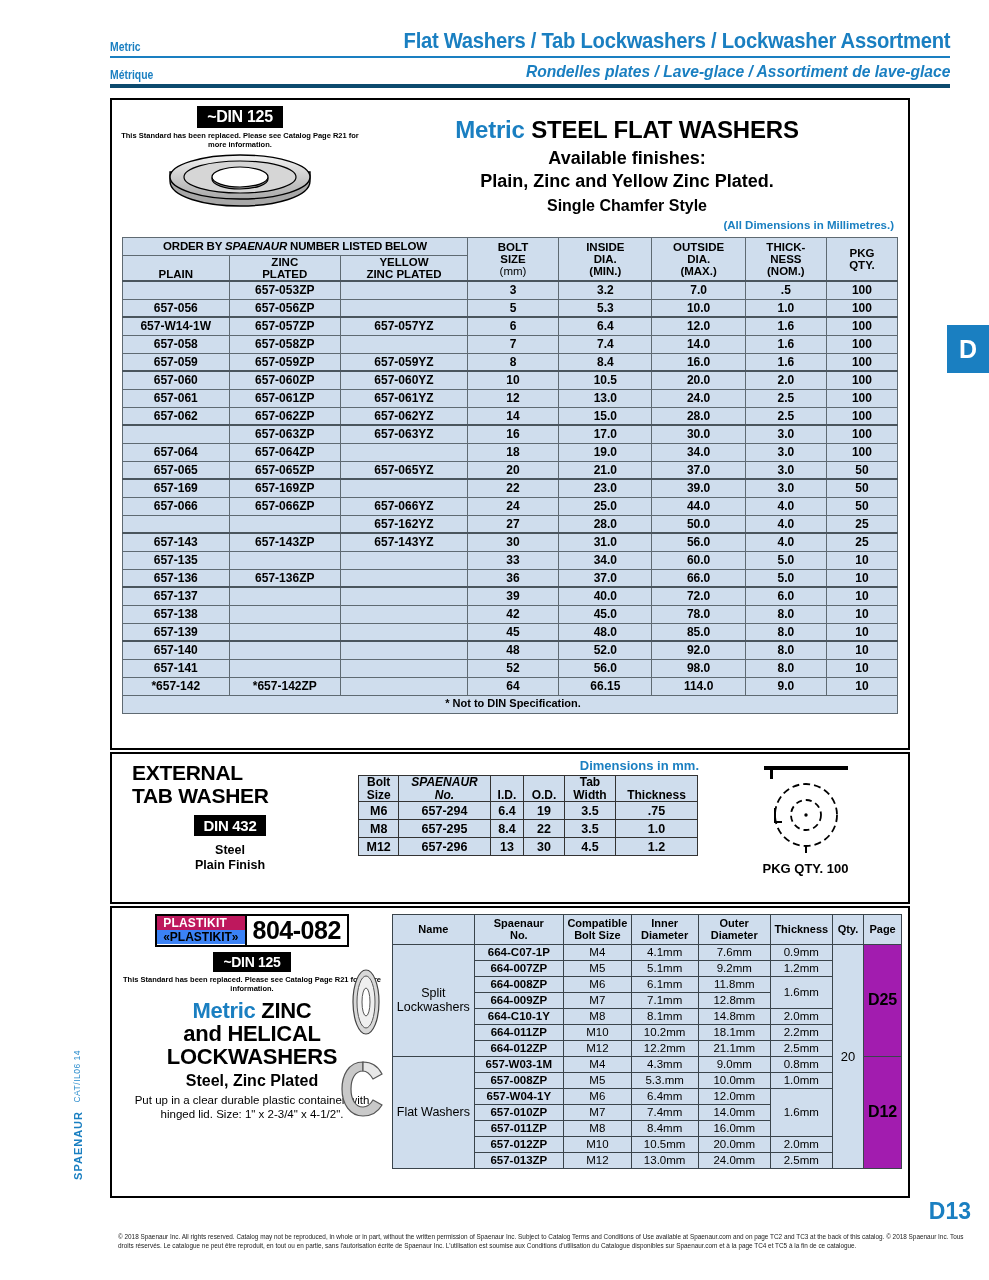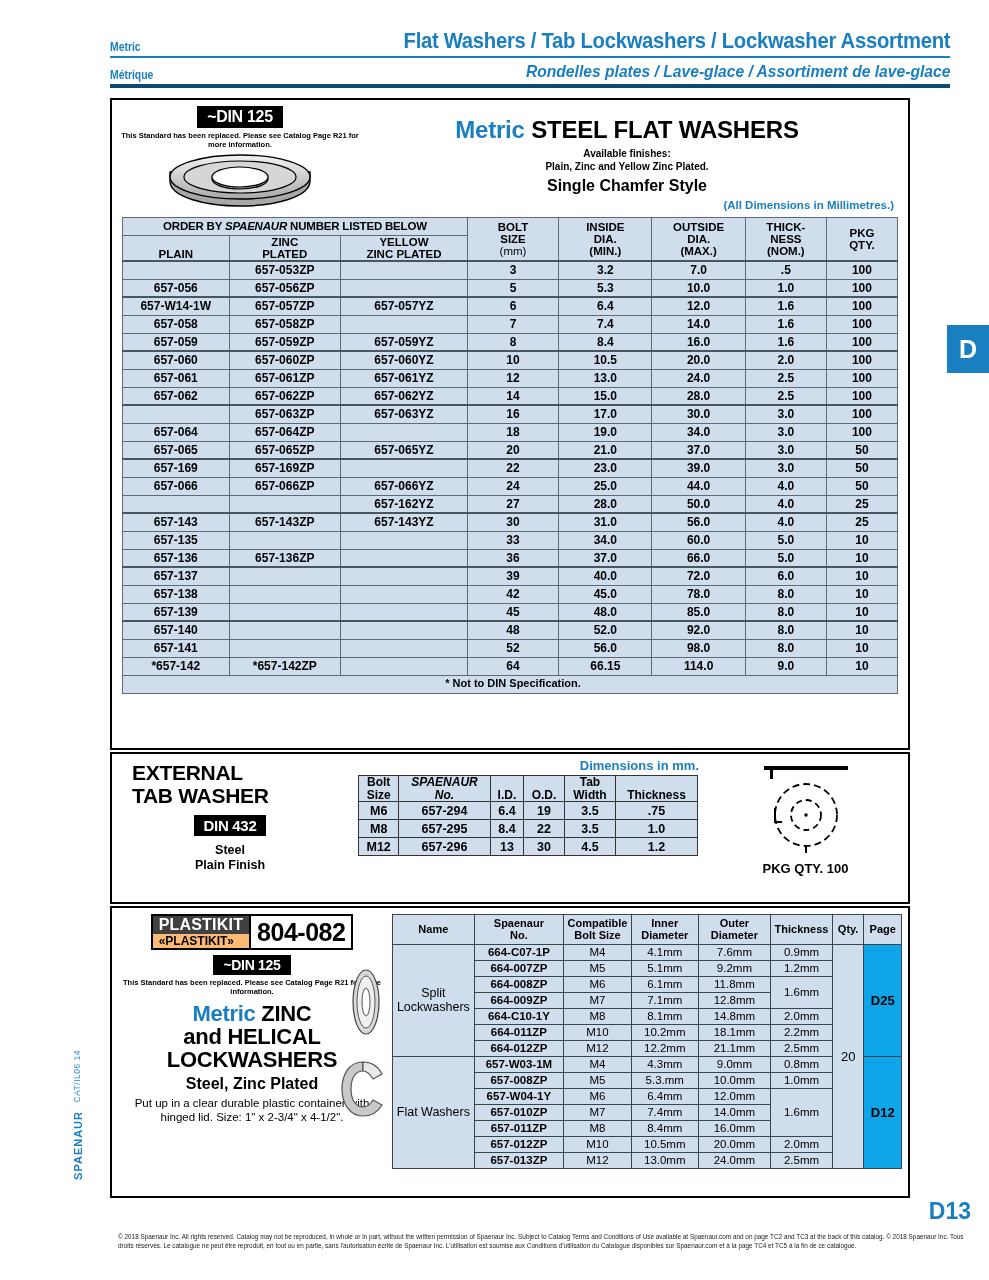--- a/index.html
+++ b/index.html
@@ -40,21 +40,21 @@
   #box1 { left:110px; top:98px; width:800px; height:652px; }
 
   .din-badge { background:#000; color:#fff; font-weight:bold; font-size:16px;
     padding:2px 10px; display:inline-block; letter-spacing:-.3px;}
   .din-note { font-size:7.5px; text-align:center; line-height:1.25; margin-top:3px; font-weight:bold;}
 
   .washer-art { width:150px; height:58px; }
 
   .t-metric { color:#1a7fc1; }
   .title-main { font-size:24px; font-weight:bold; text-align:center; letter-spacing:-0.2px;}
-  .title-sub { font-size:10px; font-weight:bold; text-align:center; margin-top:4px;}
+  .title-sub { font-size:18px; font-weight:bold; text-align:center; margin-top:4px;}
   .title-sub2 { font-size:16px; font-weight:bold; text-align:center; margin-top:5px;}
   .title-dims { color:#1a7fc1; font-size:11.5px; font-weight:bold; text-align:right; margin-top:4px;}
 
   
   table { border-collapse:collapse; }
   .tbl { font-size:12px; }
   .tbl th, .tbl td { border:1px solid #5f6a72; background:#cfdded; text-align:center;
     font-weight:bold; padding:0; height:18px; line-height:1.05; }
   .tbl th { font-size:11.5px; }
   .grpline { border-top:2px solid #4a555d !important; }
@@ -74,35 +74,35 @@
   .dims-mm { color:#1a7fc1; font-weight:bold; font-size:13px; text-align:right;}
   #tabtbl { font-size:12.5px; }
   #tabtbl th, #tabtbl td { border:1px solid #333; background:#cfdded; font-weight:bold;
     padding:0 4px; height:18px; text-align:center; }
   #tabtbl th { font-size:12px; line-height:1.05;}
   .pkgqty { font-size:13px; font-weight:bold; text-align:center; margin-top:2px;}
 
   
   #box3 { left:110px; top:906px; width:800px; height:292px; }
   .plast-badge { display:inline-block; border:2px solid #000; }
-  .plast-l1 { background:#404040; color:#fff; font-weight:bold; font-size:16px; text-align:right; padding:0 6px; letter-spacing:.2px;}
-  .plast-l2 { background:#fdba74; color:#000; font-weight:bold; font-size:12px; text-align:left; padding:0 6px;}
+  .plast-l1 { background:#be185d; color:#fff; font-weight:bold; font-size:12px; text-align:left; padding:0 6px; letter-spacing:.2px;}
+  .plast-l2 { background:#3b82f6; color:#000; font-weight:bold; font-size:12px; text-align:left; padding:0 6px;}
   .plast-num { font-size:25px; font-weight:bold; padding:0 6px; letter-spacing:-.5px;}
   .kit-title { font-size:22px; font-weight:bold; text-align:center; line-height:1.05; letter-spacing:-.3px;}
   .kit-steel { font-size:16px; font-weight:bold; text-align:center; margin-top:4px;}
   .kit-sizes { font-size:17px; font-weight:bold; text-align:center; margin-top:3px; letter-spacing:-.3px;}
   .kit-note { font-size:11.5px; text-align:center; line-height:1.25; margin-top:3px;}
 
   #kittbl { font-size:11.5px; width:100%; }
   #kittbl th, #kittbl td { border:1px solid #3a444b; background:#cfdded; text-align:center;
     height:16px; padding:0 2px; line-height:1.05; }
   #kittbl th { font-weight:bold; font-size:11px; }
   #kittbl td.sp { font-weight:bold; }
   #kittbl td.namecell { font-size:12.5px; font-weight:normal;}
-  #kittbl td.pagecell { background:#0ea5e9; font-weight:bold; font-size:13px;}
+  #kittbl td.pagecell { background:#a21caf; font-weight:bold; font-size:16px;}
   #kittbl td.qtycell { font-size:13px; font-weight:normal;}
 
   
   .foot-contact { position:absolute; left:110px; top:1202px; width:800px;
      text-align:center; font-size:14px; font-weight:bold; color:#000; }
   .foot-contact .sep { display:inline-block; width:16px; }
   .foot-contact .mail { color:#1a7fc1; }
   .pageno { position:absolute; right:18px; top:1198px; font-size:23px; font-weight:bold; color:#1a7fc1;}
   .legal { position:absolute; left:118px; top:1232px; width:850px; font-size:6.4px;
      line-height:1.45; color:#222; text-align:left;}

